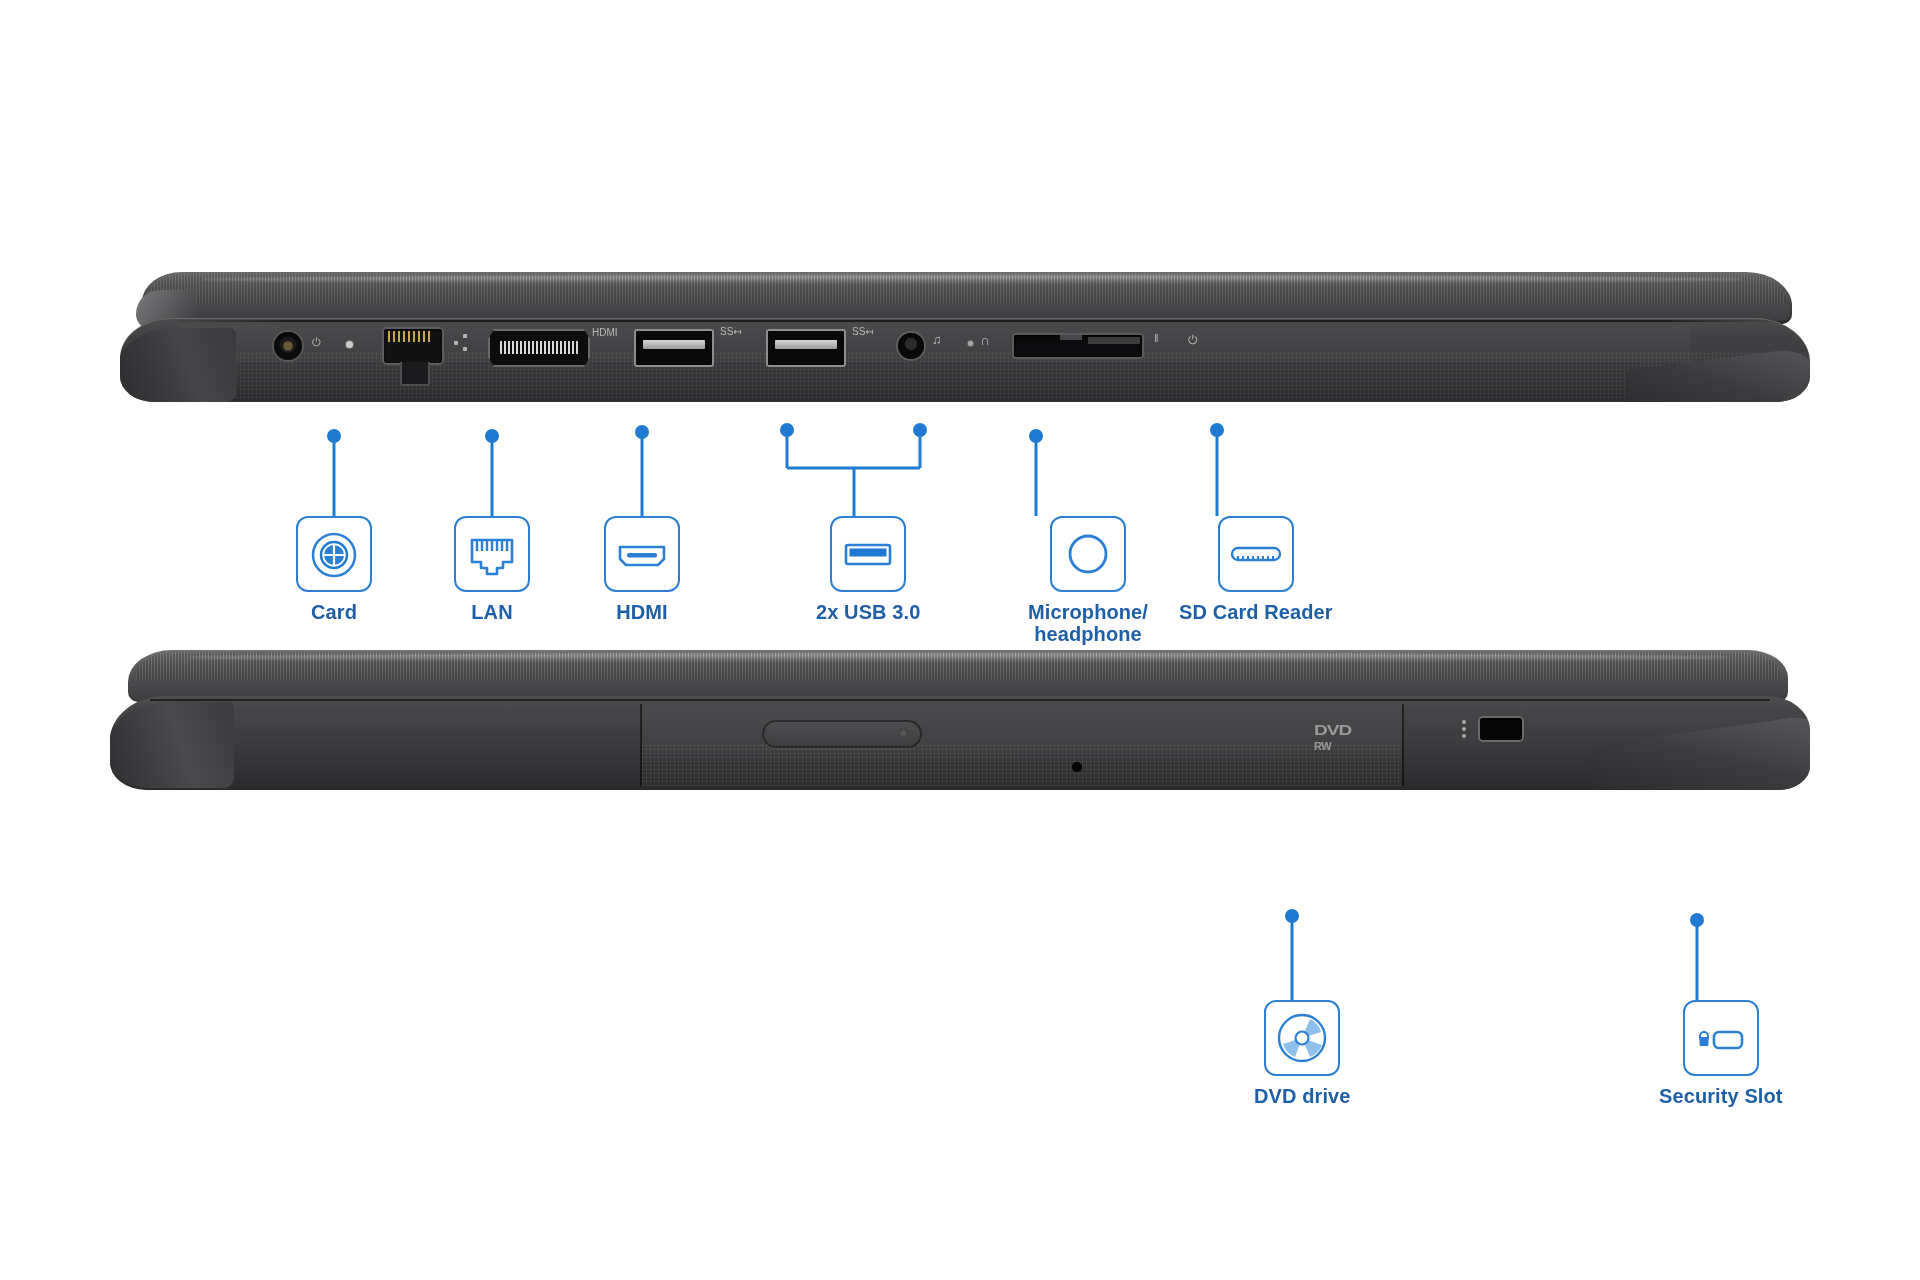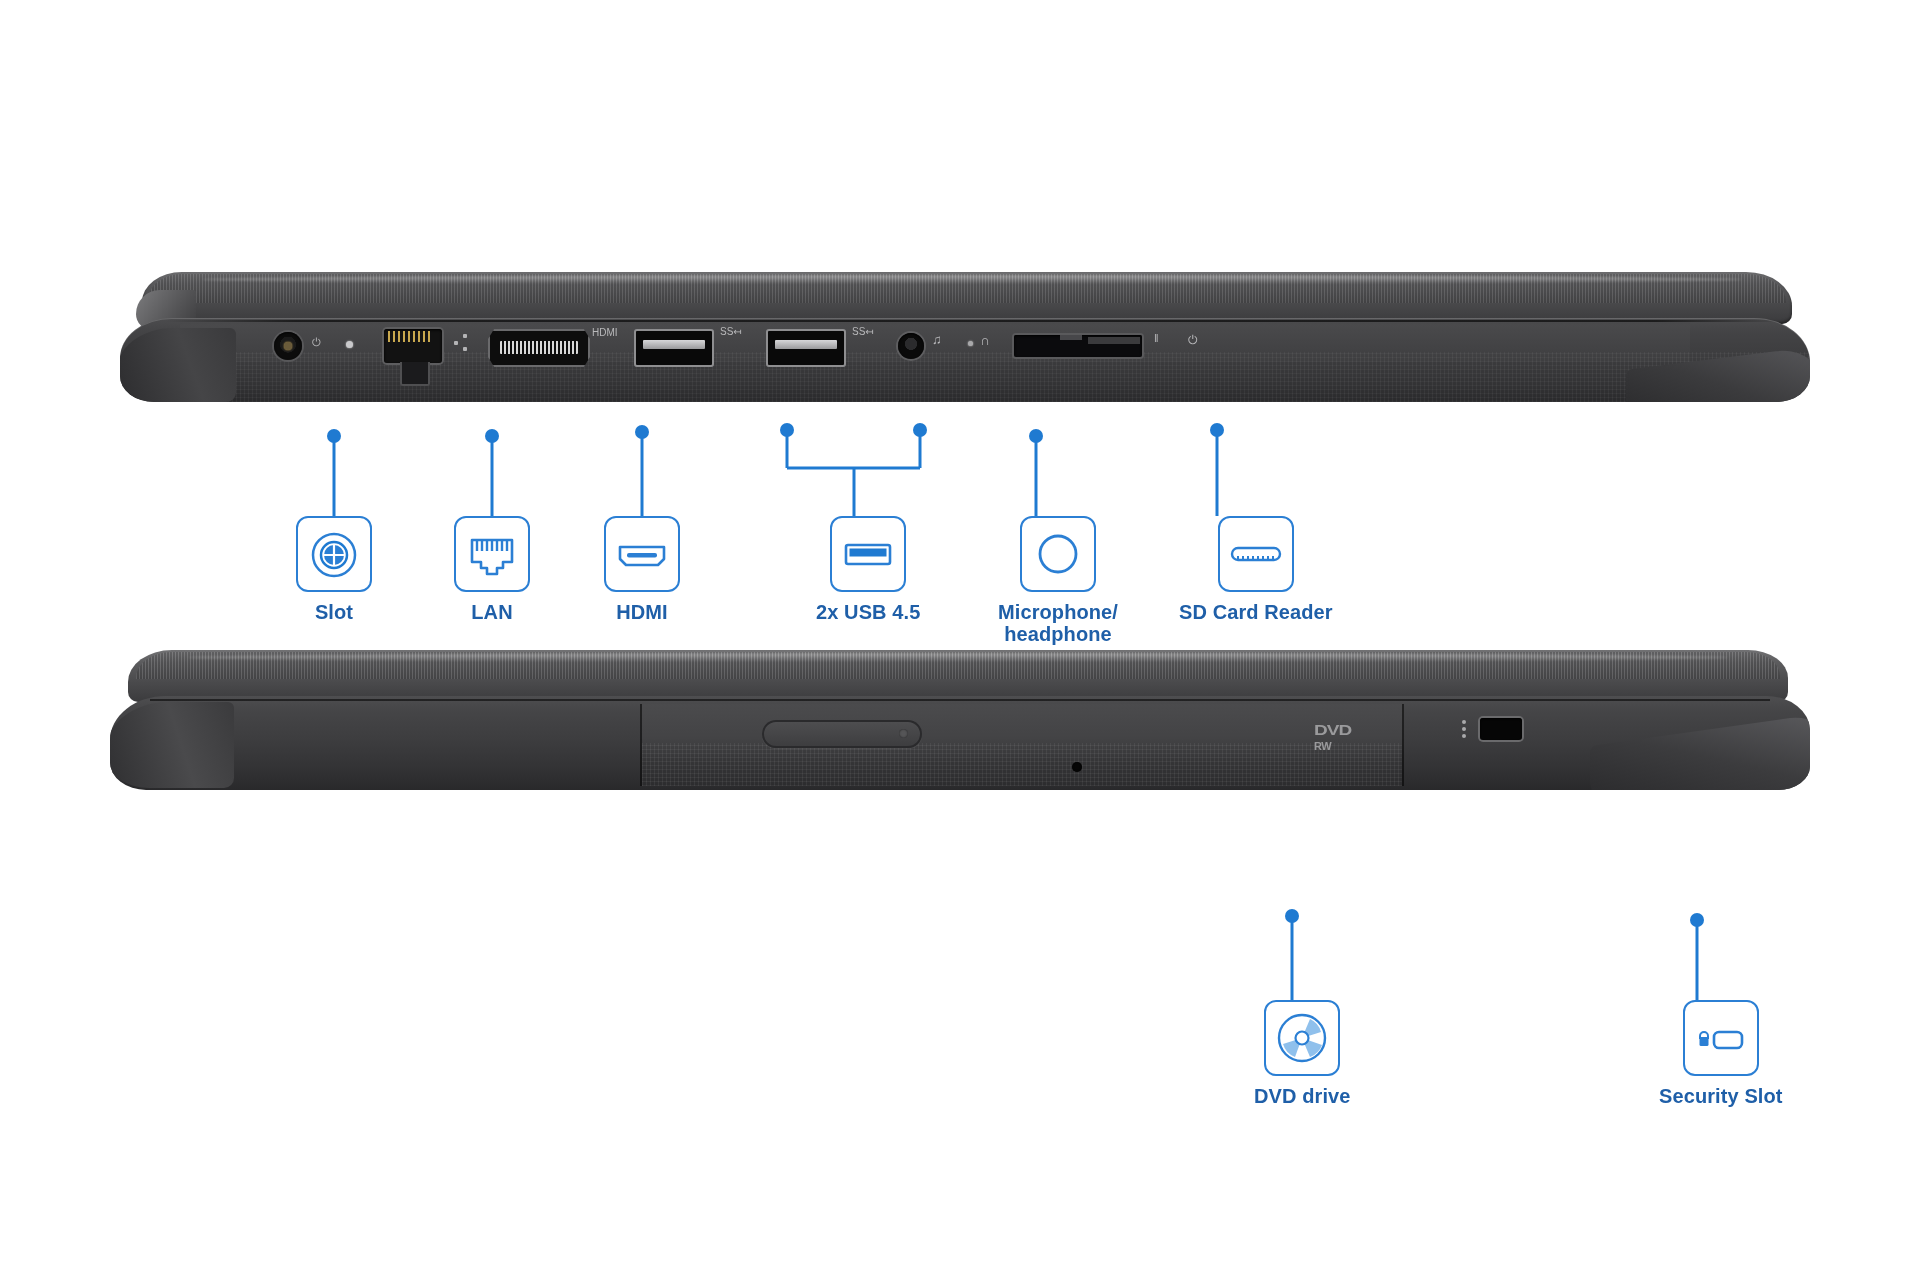--- a/index.html
+++ b/index.html
@@ -345,21 +345,21 @@
 
   <div class="cal" style="left:296px;top:516px;">
     <div class="icon-box">
       <svg width="72" height="72" viewBox="0 0 72 72">
         <circle cx="36" cy="37" r="21" fill="none" stroke="#2b7fd4" stroke-width="2.5"></circle>
         <circle cx="36" cy="37" r="13" fill="none" stroke="#1f7ad1" stroke-width="2.5"></circle>
         <circle cx="36" cy="37" r="10" fill="#2b7fd4"></circle>
         <path d="M36 26 V48 M25 37 H47" stroke="#ffffff" stroke-width="2.2"></path>
       </svg>
     </div>
-    <div class="cal-label">Slot</div>
+    <div class="cal-label">Card</div>
   </div>
 
   <div class="cal" style="left:454px;top:516px;">
     <div class="icon-box">
       <svg width="72" height="72" viewBox="0 0 72 72">
         <path d="M16 44 V22 H56 V44 H47 V50 H41 V56 H31 V50 H25 V44 Z" fill="none" stroke="#2b7fd4" stroke-width="2.6" stroke-linejoin="round"></path>
         <g stroke="#2b7fd4" stroke-width="2.4">
           <path d="M21 22 V33"></path>
             <path d="M26 22 V33"></path>
             <path d="M31 22 V33"></path>
@@ -383,24 +383,24 @@
     <div class="cal-label">HDMI</div>
   </div>
 
   <div class="cal" style="left:816px;top:516px;">
     <div class="icon-box">
       <svg width="72" height="72" viewBox="0 0 72 72">
         <rect x="14" y="27" width="44" height="19" rx="2" fill="none" stroke="#2b7fd4" stroke-width="2.6"></rect>
         <rect x="17.5" y="30.5" width="37" height="8" fill="#1f7ad1"></rect>
       </svg>
     </div>
-    <div class="cal-label">2x USB 4.5</div>
-  </div>
-
-  <div class="cal" style="left:998px;top:516px;justify-content:flex-end;">
+    <div class="cal-label">2x USB 3.0</div>
+  </div>
+
+  <div class="cal" style="left:1028px;top:516px;justify-content:flex-end;">
     <div class="icon-box">
       <svg width="72" height="72" viewBox="0 0 72 72">
         <circle cx="36" cy="36" r="18" fill="none" stroke="#2b7fd4" stroke-width="2.8"></circle>
       </svg>
     </div>
     <div class="cal-label">Microphone/
 headphone</div>
   </div>
 
   <div class="cal" style="left:1179px;top:516px;">

